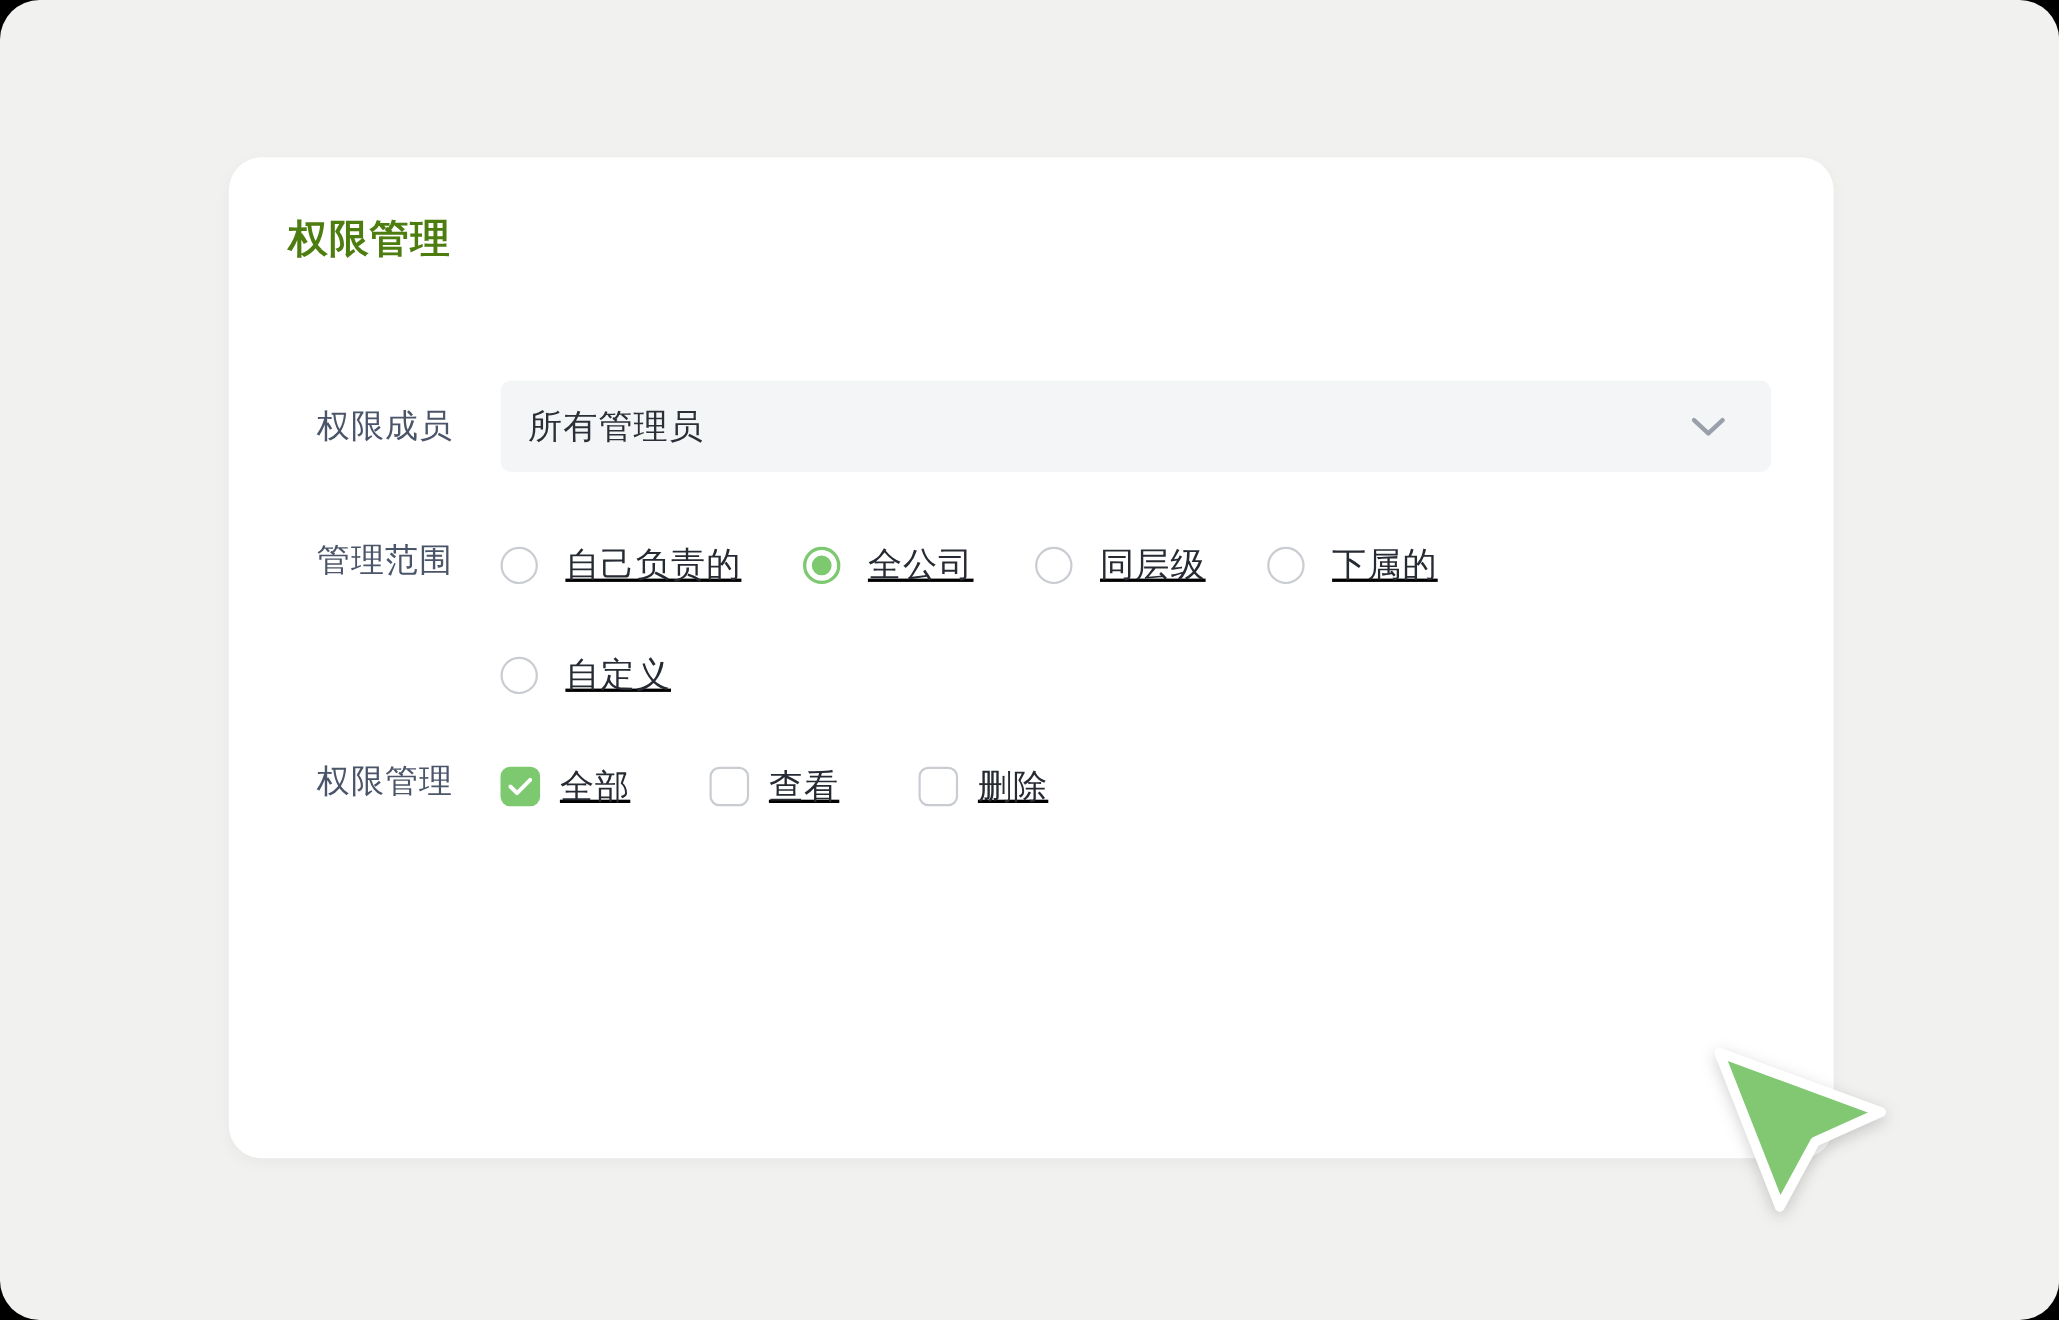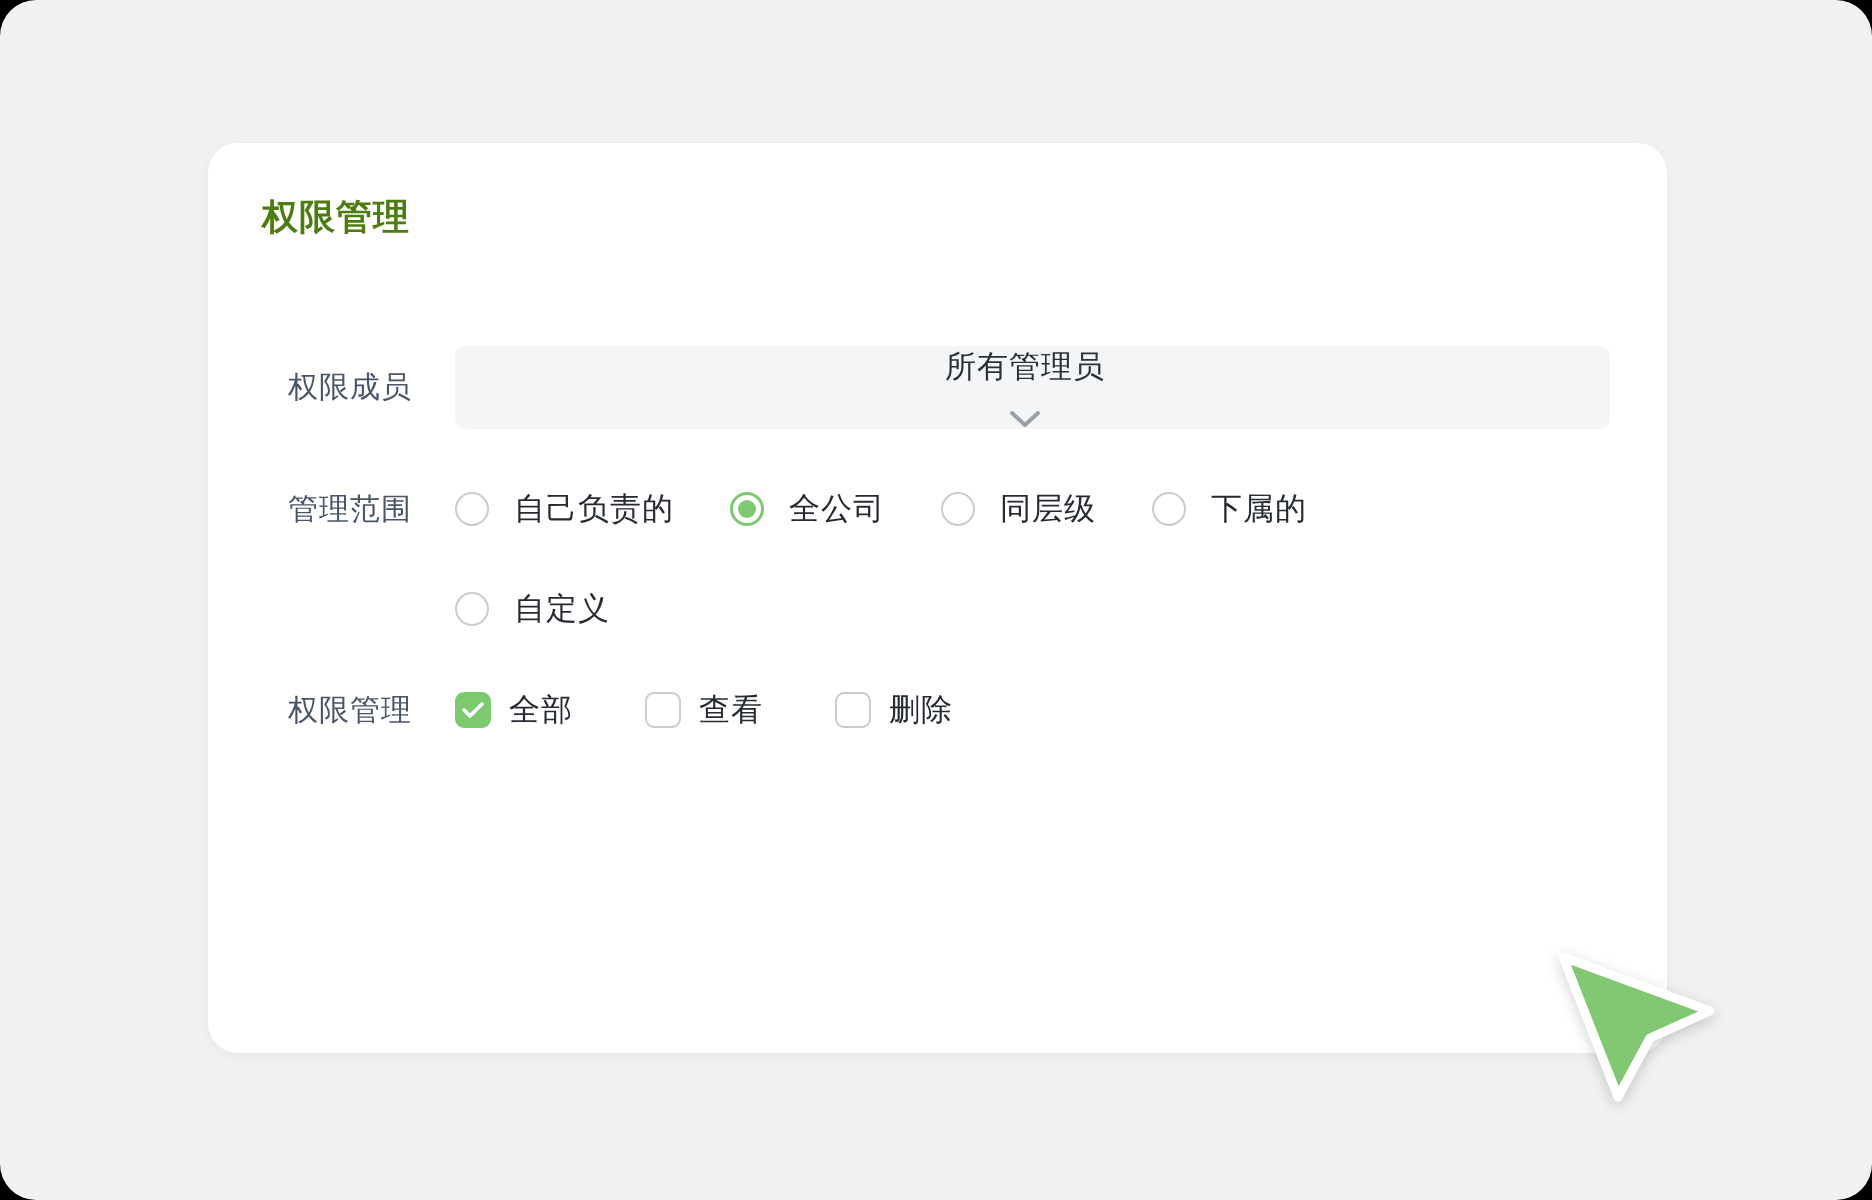--- a/index.html
+++ b/index.html
@@ -21,30 +21,30 @@
   .form-label {
     position:absolute; left:80px;
     font-size:30px; color:#4b5569; letter-spacing:1px;
     display:flex; align-items:center; height:100%;
   }
   .row { position:absolute; left:0; width:100%; }
   .row-member { top:203px; height:83px; }
   .select-field {
     position:absolute; left:247px; top:0; width:1155px; height:83px;
     background:#f4f5f6; border-radius:10px; box-sizing:border-box;
-    display:flex; align-items:center; padding:0 40px 0 25px; cursor:pointer;flex-direction:column;
+    display:flex; align-items:center; padding:0 40px 0 25px; cursor:pointer;
   }
   .select-value { font-size:31px; color:#2b3038; letter-spacing:1px; flex:1; }
   .chevron { width:34px; height:20px; flex:0 0 auto; }
   .row-scope-1 { top:340px; height:52px; }
   .row-scope-2 { top:440px; height:52px; }
   .row-perm   { top:541px; height:52px; }
   .options {
     position:absolute; left:247px; top:0; height:100%;
-    display:flex; align-items:center; column-gap:56px;
+    display:flex; align-items:flex-end; column-gap:56px;text-decoration:underline;
   }
   .options-perm { column-gap:72px; }
   .radio-item, .check-item {
     display:flex; align-items:center; cursor:pointer;
   }
   .radio-item .option-label { margin-left:25px; }
   .check-item .option-label { margin-left:18px; }
   .option-label { font-size:31px; color:#262b33; letter-spacing:1px; }
   .radio-circle {
     width:34px; height:34px; border-radius:50%; box-sizing:border-box;

